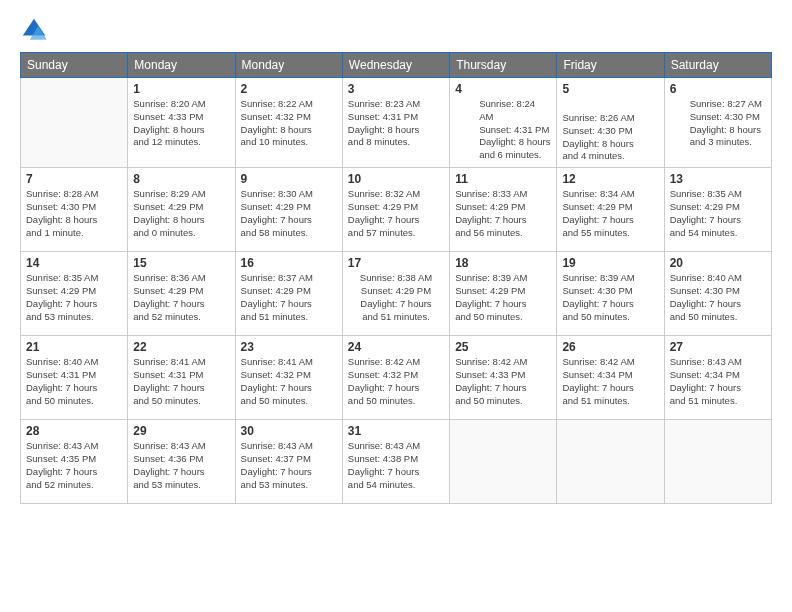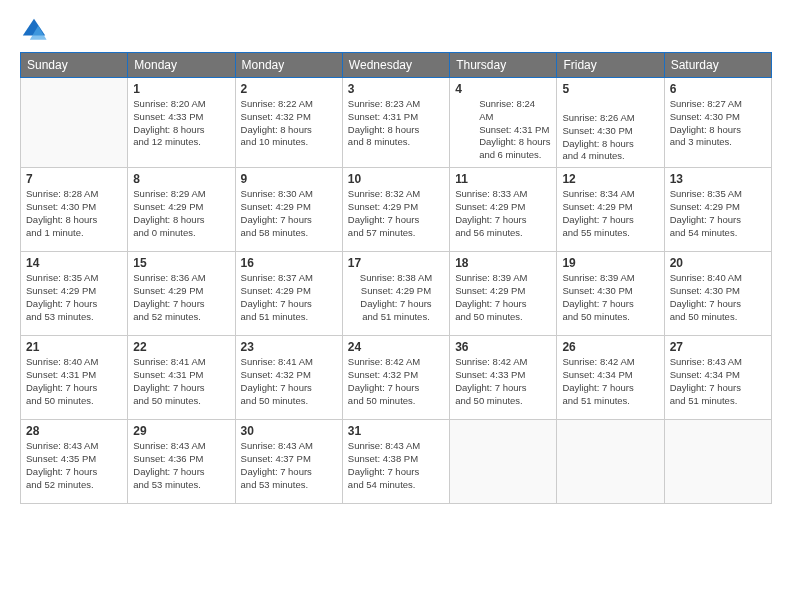--- a/index.html
+++ b/index.html
@@ -154,21 +154,21 @@
           </td>
           <td>
             <span class="day-num">5</span>
             <div class="day-info" style="white-space: pre-line; margin-top: 16px;">Sunrise: 8:26 AM
 Sunset: 4:30 PM
 Daylight: 8 hours
 and 4 minutes.</div>
           </td>
           <td>
             <span class="day-num">6</span>
-            <div class="day-info" style="white-space: pre-line;">Sunrise: 8:27 AM
+            <div class="day-info" style="white-space: pre-line; margin-left: 20px;">Sunrise: 8:27 AM
 Sunset: 4:30 PM
 Daylight: 8 hours
 and 3 minutes.</div>
           </td>
         </tr>
         <tr>
           <td>
             <span class="day-num">7</span>
             <div class="day-info" style="white-space: pre-line;">Sunrise: 8:28 AM
 Sunset: 4:30 PM
@@ -292,21 +292,21 @@
 and 50 minutes.</div>
           </td>
           <td>
             <span class="day-num">24</span>
             <div class="day-info" style="white-space: pre-line;">Sunrise: 8:42 AM
 Sunset: 4:32 PM
 Daylight: 7 hours
 and 50 minutes.</div>
           </td>
           <td>
-            <span class="day-num">36</span>
+            <span class="day-num">25</span>
             <div class="day-info" style="white-space: pre-line;">Sunrise: 8:42 AM
 Sunset: 4:33 PM
 Daylight: 7 hours
 and 50 minutes.</div>
           </td>
           <td>
             <span class="day-num">26</span>
             <div class="day-info" style="white-space: pre-line;">Sunrise: 8:42 AM
 Sunset: 4:34 PM
 Daylight: 7 hours

